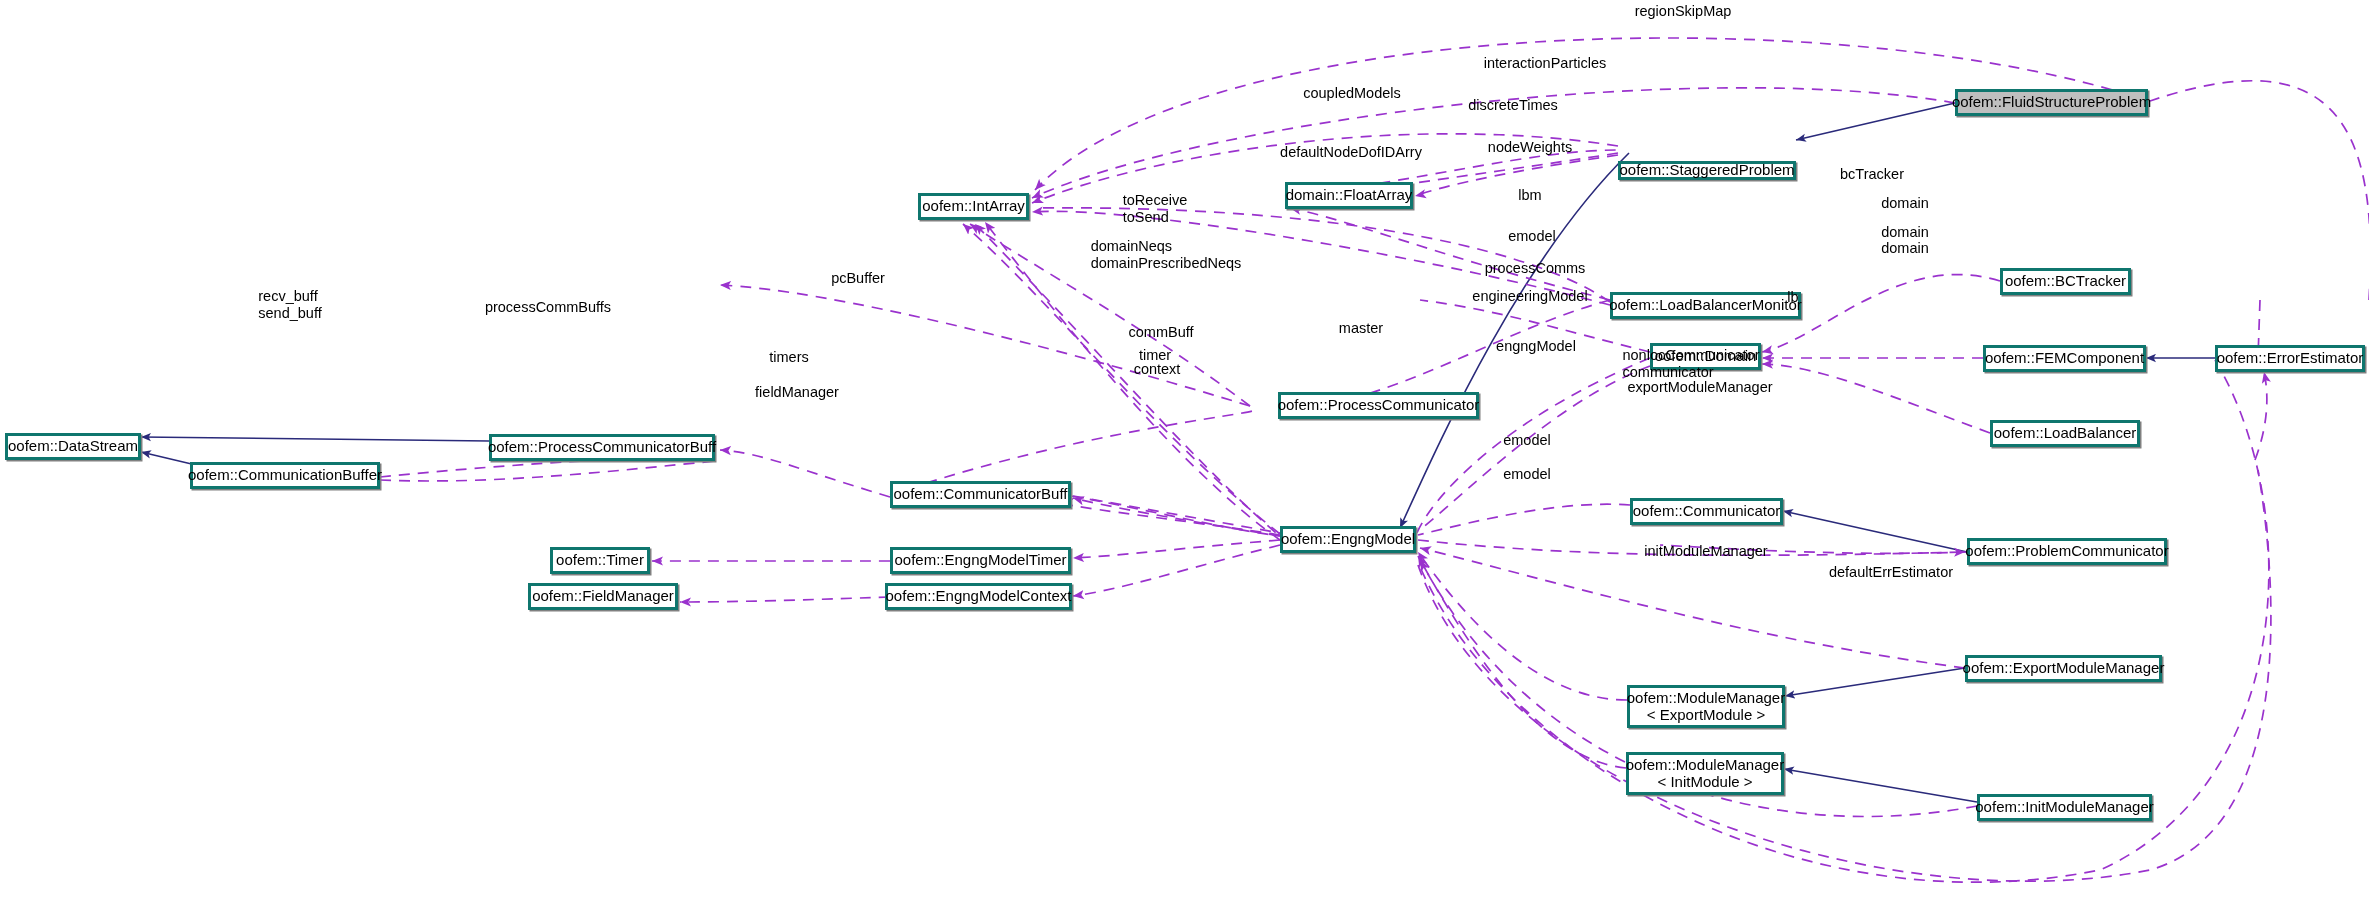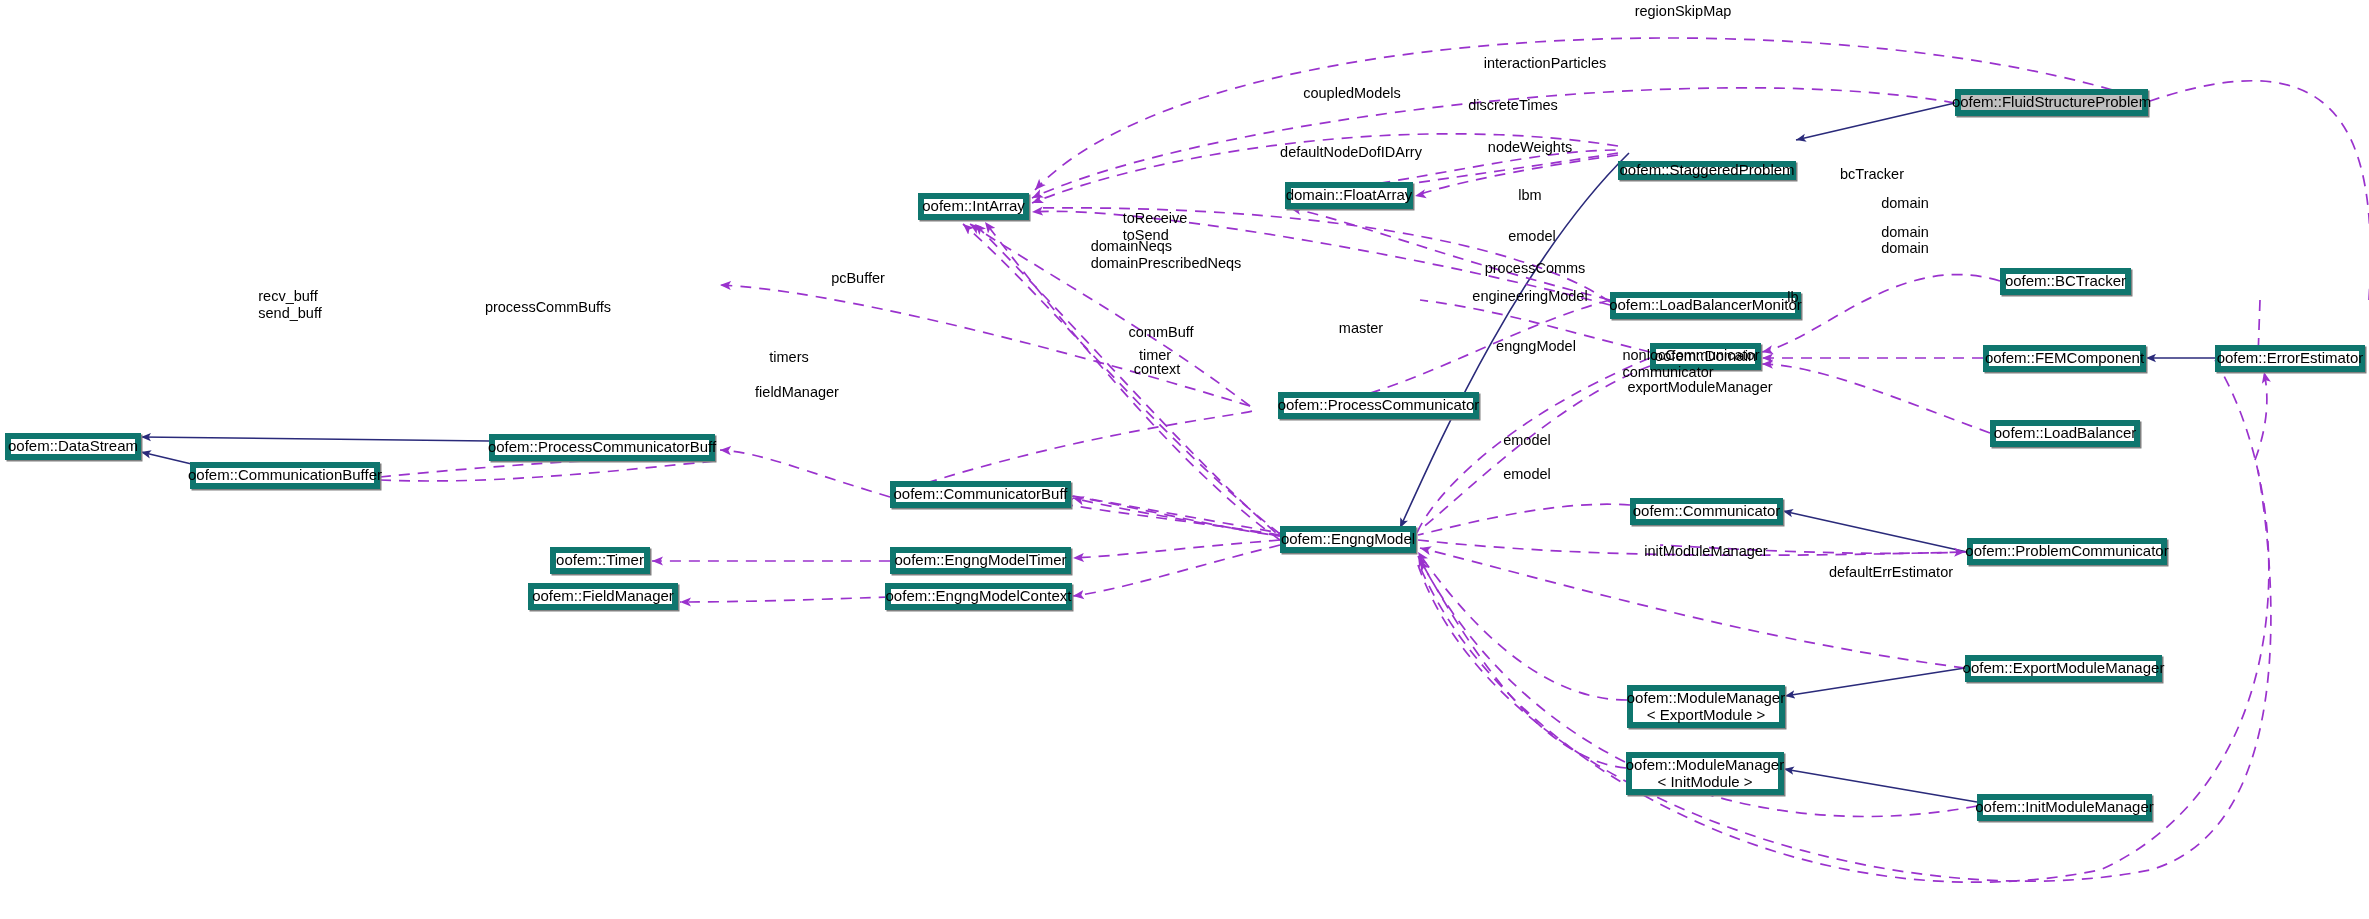--- a/index.html
+++ b/index.html
@@ -2,21 +2,21 @@
 <html><head>
 <meta charset="utf-8">
 <style>
   html,body{margin:0;padding:0;background:#ffffff;}
   body{width:2369px;height:919px;font-family:"Liberation Sans",sans-serif;}
   #diagram{position:relative;width:2369px;height:919px;overflow:hidden;background:#fff;}
   svg#edges{position:absolute;left:0;top:0;width:2369px;height:919px;}
   .node{
     position:absolute;
     box-sizing:border-box;
-    border:6px solid #0f766e;
+    border:3px solid #0f766e;
     background:#ffffff;
     color:#000;
     font-size:15px;
     line-height:1.12;
     display:flex;
     align-items:center;
     justify-content:center;
     text-align:center;
     box-shadow:1.5px 1.5px 0 0 #808080;
     white-space:pre-line;
@@ -145,21 +145,21 @@
   <div>
       <div class="elabel" style="left: 1683px; top: 11px;">regionSkipMap</div>
       <div class="elabel" style="left: 1545px; top: 63px;">interactionParticles</div>
       <div class="elabel" style="left: 1352px; top: 93px;">coupledModels</div>
       <div class="elabel" style="left: 1513px; top: 105px;">discreteTimes</div>
       <div class="elabel" style="left: 1530px; top: 147px;">nodeWeights</div>
       <div class="elabel" style="left: 1351px; top: 152px;">defaultNodeDofIDArry</div>
       <div class="elabel" style="left: 1872px; top: 174px;">bcTracker</div>
       <div class="elabel" style="left: 1530px; top: 195px;">lbm</div>
       <div class="elabel" style="left: 1905px; top: 203px;">domain</div>
-      <div class="elabel" style="left: 1155px; top: 227px;">toReceive
+      <div class="elabel" style="left: 1155px; top: 209px;">toReceive
 toSend</div>
       <div class="elabel" style="left: 1905px; top: 232px;">domain</div>
       <div class="elabel" style="left: 1532px; top: 236px;">emodel</div>
       <div class="elabel" style="left: 1905px; top: 248px;">domain</div>
       <div class="elabel" style="left: 1160px; top: 255px; margin-left: 6px;">domainNeqs
 domainPrescribedNeqs</div>
       <div class="elabel" style="left: 1535px; top: 268px;">processComms</div>
       <div class="elabel" style="left: 858px; top: 278px;">pcBuffer</div>
       <div class="elabel" style="left: 1793px; top: 297px;">lb</div>
       <div class="elabel" style="left: 290px; top: 305px;">recv_buff

